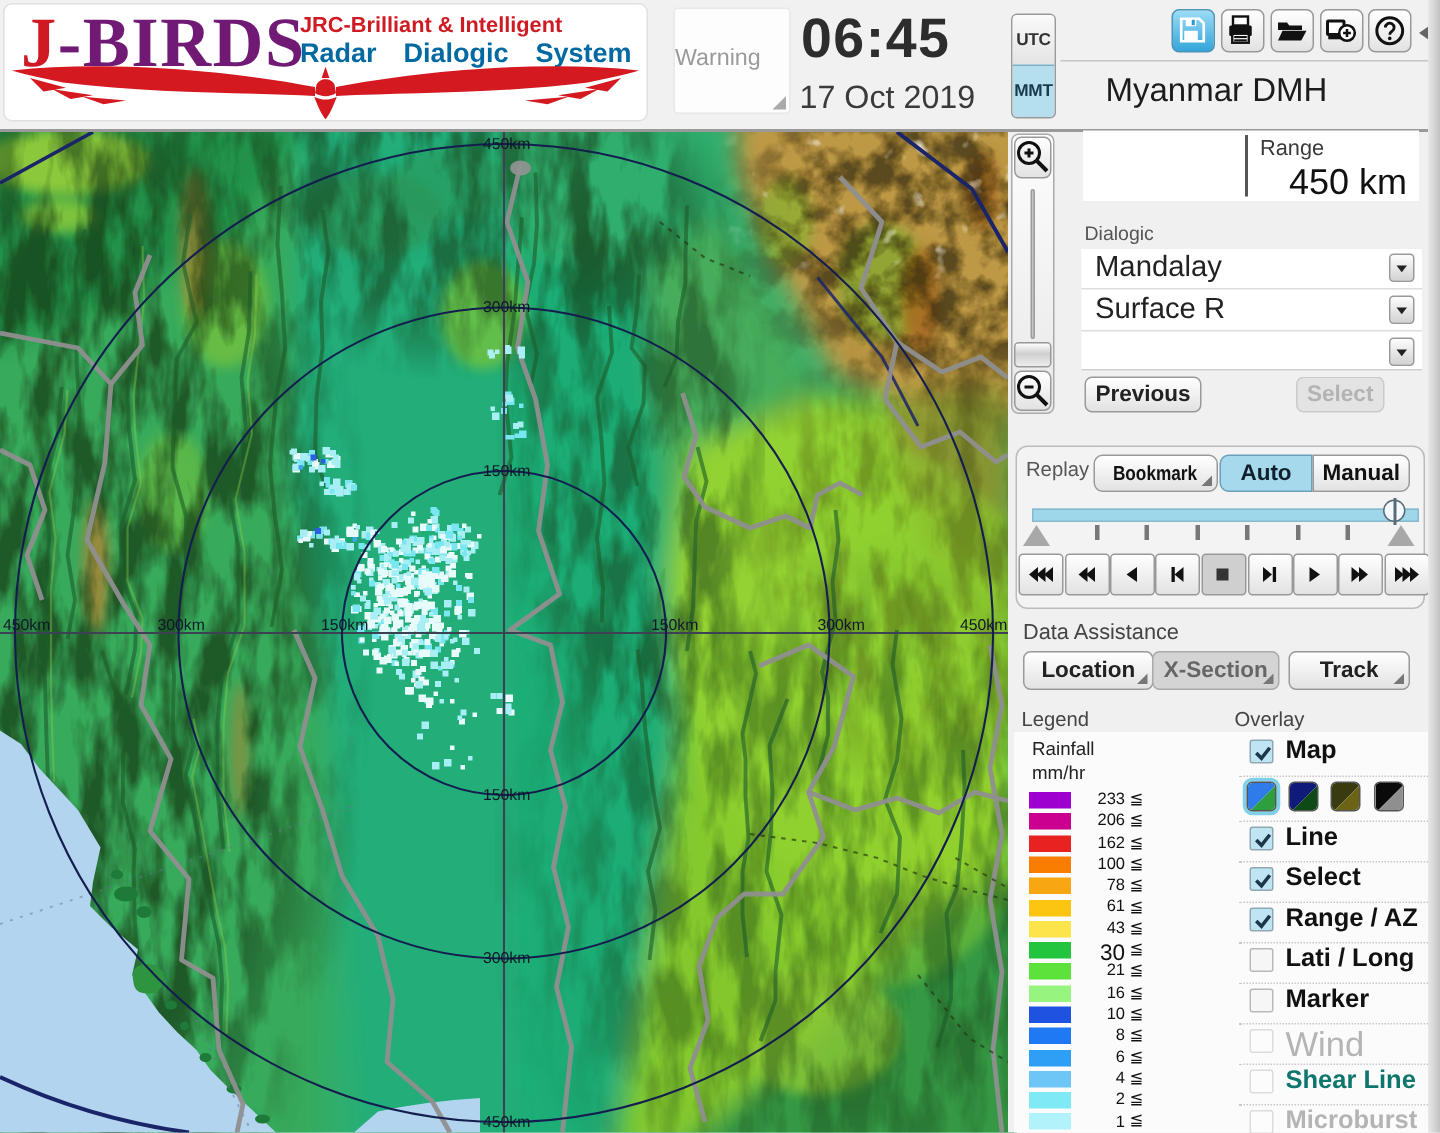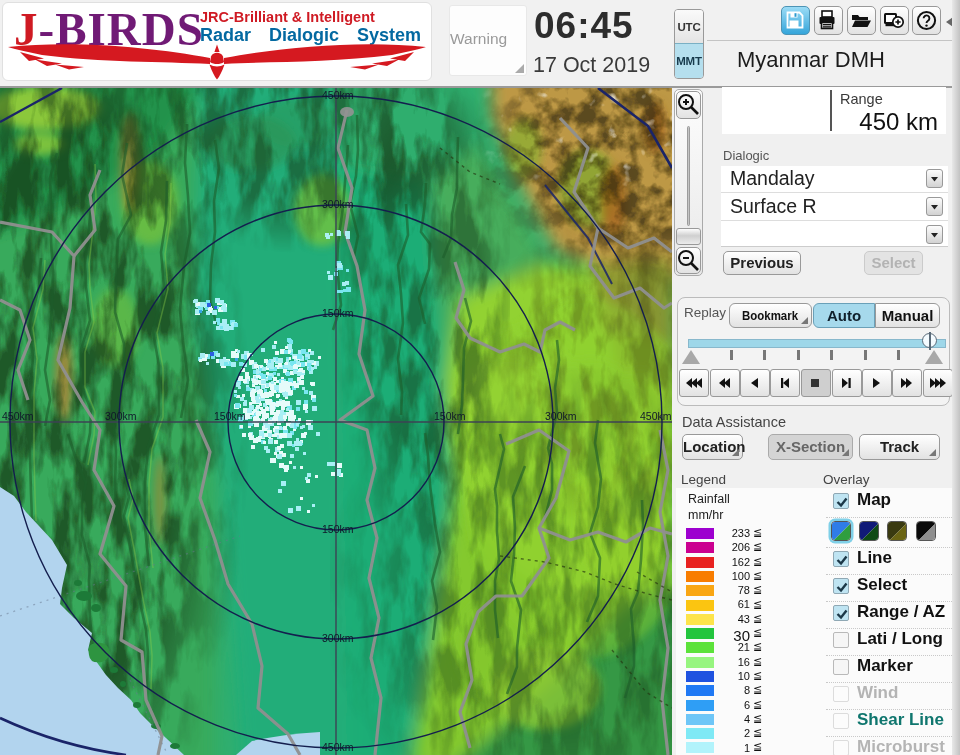--- a/index.html
+++ b/index.html
@@ -964,21 +964,21 @@
 <div class="btn" style="left:892px;top:369px;width:30px;height:28px;border-radius:3px;text-align:center;padding-top:6px;"><svg width="18" height="14" viewBox="0 0 18 14">
       <polygon points="3,2 9,7 3,12" fill="#111"></polygon>
       <polygon points="8,2 14,7 8,12" fill="#111"></polygon>
     </svg></div>
 <div class="btn" style="left:923px;top:369px;width:30px;height:28px;border-radius:3px;text-align:center;padding-top:6px;"><svg width="18" height="14" viewBox="0 0 18 14">
       <polygon points="1,2 7,7 1,12" fill="#111"></polygon>
       <polygon points="6,2 12,7 6,12" fill="#111"></polygon>
       <polygon points="11,2 17,7 11,12" fill="#111"></polygon>
     </svg></div>
 <div class="abs" style="left:682px;top:414px;font-size:14.5px;color:#444">Data Assistance</div>
-<div class="btn" style="left:682px;top:434px;width:61px;height:26px;text-align:center;line-height:24px;font-size:15px;font-weight:bold;color:#222">Location<span style="position:absolute;right:3px;bottom:3px;width:0;height:0;border-left:7px solid transparent;border-bottom:7px solid #777"></span></div>
+<div class="btn" style="left:682px;top:434px;width:87px;height:26px;text-align:center;line-height:24px;font-size:15px;font-weight:bold;color:#222">Location<span style="position:absolute;right:3px;bottom:3px;width:0;height:0;border-left:7px solid transparent;border-bottom:7px solid #777"></span></div>
 <div class="abs" style="left:768px;top:434px;width:85px;height:26px;background:#d4d4d4;border:1px solid #aaa;border-radius:5px;text-align:center;line-height:24px;font-size:15px;font-weight:bold;color:#666">X-Section<span style="position:absolute;right:3px;bottom:3px;width:0;height:0;border-left:7px solid transparent;border-bottom:7px solid #777"></span></div>
 <div class="btn" style="left:859px;top:434px;width:81px;height:26px;text-align:center;line-height:24px;font-size:15px;font-weight:bold;color:#222">Track<span style="position:absolute;right:3px;bottom:3px;width:0;height:0;border-left:7px solid transparent;border-bottom:7px solid #777"></span></div>
 <div class="abs" style="left:681px;top:472px;font-size:13.5px;color:#444">Legend</div>
 <div class="abs" style="left:823px;top:472px;font-size:13.5px;color:#444">Overlay</div>
 <div class="abs" style="left:676px;top:488px;width:281px;height:267px;background:#fbfbfb"></div>
 <div class="abs" style="left:688px;top:492px;font-size:12.5px;color:#222">Rainfall</div>
 <div class="abs" style="left:688px;top:508px;font-size:12.5px;color:#222">mm/hr</div>
 <div style="position:absolute;left:686px;top:528px;width:28px;height:11px;background:#9d00cf"></div>
 <div style="position:absolute;left:700px;top:527px;width:50px;text-align:right;font-size:11px;color:#111">233</div>
 <div style="position:absolute;left:753px;top:526px;font-size:11px;color:#111">≦</div>
@@ -1041,21 +1041,21 @@
 <div style="position:absolute;left:857px;top:575px;font-size:17px;font-weight:bold;color:#111;white-space:nowrap">Select</div>
 <div style="position:absolute;left:833px;top:605px;width:16px;height:16px;background:#bfe4f2;border:1px solid #8fa8b4;border-radius:2px"><svg width="16" height="16" viewBox="0 0 16 16">
       <path d="M3.5,8 L7,11.5 L12.5,4.5" fill="none" stroke="#1c3848" stroke-width="2.4"></path>
     </svg></div>
 <div style="position:absolute;left:857px;top:602px;font-size:17px;font-weight:bold;color:#111;white-space:nowrap">Range / AZ</div>
 <div style="position:absolute;left:833px;top:632px;width:16px;height:16px;background:#f6f6f6;border:1px solid #b9b9b9;border-radius:2px"></div>
 <div style="position:absolute;left:857px;top:629px;font-size:17px;font-weight:bold;color:#111;white-space:nowrap">Lati / Long</div>
 <div style="position:absolute;left:833px;top:659px;width:16px;height:16px;background:#f6f6f6;border:1px solid #b9b9b9;border-radius:2px"></div>
 <div style="position:absolute;left:857px;top:656px;font-size:17px;font-weight:bold;color:#111;white-space:nowrap">Marker</div>
 <div style="position:absolute;left:833px;top:686px;width:16px;height:16px;background:#fcfcfc;border:1px solid #dcdcdc;border-radius:2px"></div>
-<div style="position:absolute;left:857px;top:683px;font-size:17px;font-weight:bold;color:#b4b4b4;white-space:nowrap">Wind</div>
+<div style="position:absolute;left:857px;top:683px;font-size:23px;font-weight:normal;color:#b4b4b4;white-space:nowrap">Wind</div>
 <div style="position:absolute;left:833px;top:713px;width:16px;height:16px;background:#fcfcfc;border:1px solid #dcdcdc;border-radius:2px"></div>
 <div style="position:absolute;left:857px;top:710px;font-size:17px;font-weight:bold;color:#0f766e;white-space:nowrap">Shear Line</div>
 <div style="position:absolute;left:833px;top:740px;width:16px;height:16px;background:#fcfcfc;border:1px solid #dcdcdc;border-radius:2px"></div>
 <div style="position:absolute;left:857px;top:737px;font-size:17px;font-weight:bold;color:#b4b4b4;white-space:nowrap">Microburst</div>
 <div style="position:absolute;left:826px;top:517px;width:130px;border-top:1px dotted #c9c9c9"></div>
 <div style="position:absolute;left:826px;top:547px;width:130px;border-top:1px dotted #c9c9c9"></div>
 <div style="position:absolute;left:826px;top:574px;width:130px;border-top:1px dotted #c9c9c9"></div>
 <div style="position:absolute;left:826px;top:601px;width:130px;border-top:1px dotted #c9c9c9"></div>
 <div style="position:absolute;left:826px;top:628px;width:130px;border-top:1px dotted #c9c9c9"></div>
 <div style="position:absolute;left:826px;top:655px;width:130px;border-top:1px dotted #c9c9c9"></div>

